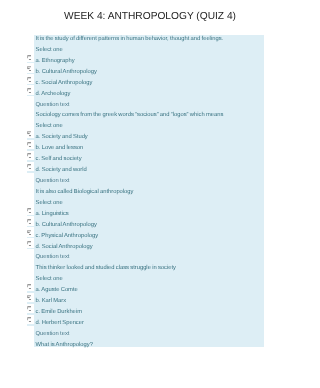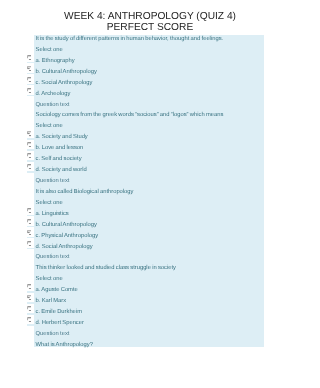--- a/index.html
+++ b/index.html
@@ -25,21 +25,20 @@
   .radio{position:absolute;left:27.1px;top:-1.0px;width:4.05px;height:5.25px;}
   .radio svg{display:block;width:4.05px;height:5.25px;}
 </style>
 </head>
 <body>
 
 <div class="page">
 
   <div class="doc-title">
     <div>WEEK 4: ANTHROPOLOGY (QUIZ 4)</div>
-    <div>PERFECT SCORE</div>
   </div>
 
   <div class="highlight"></div>
 
   <div class="quiz" id="quiz">
       <div class="q-block">
         <div class="ln">It is the study of different patterns in human behavior, thought and feelings.</div>
         <div class="ln">Select one</div>
         <div class="ln opt"><span class="opt-tail"></span><span class="radio">
             <svg viewBox="0 0 405 505">

